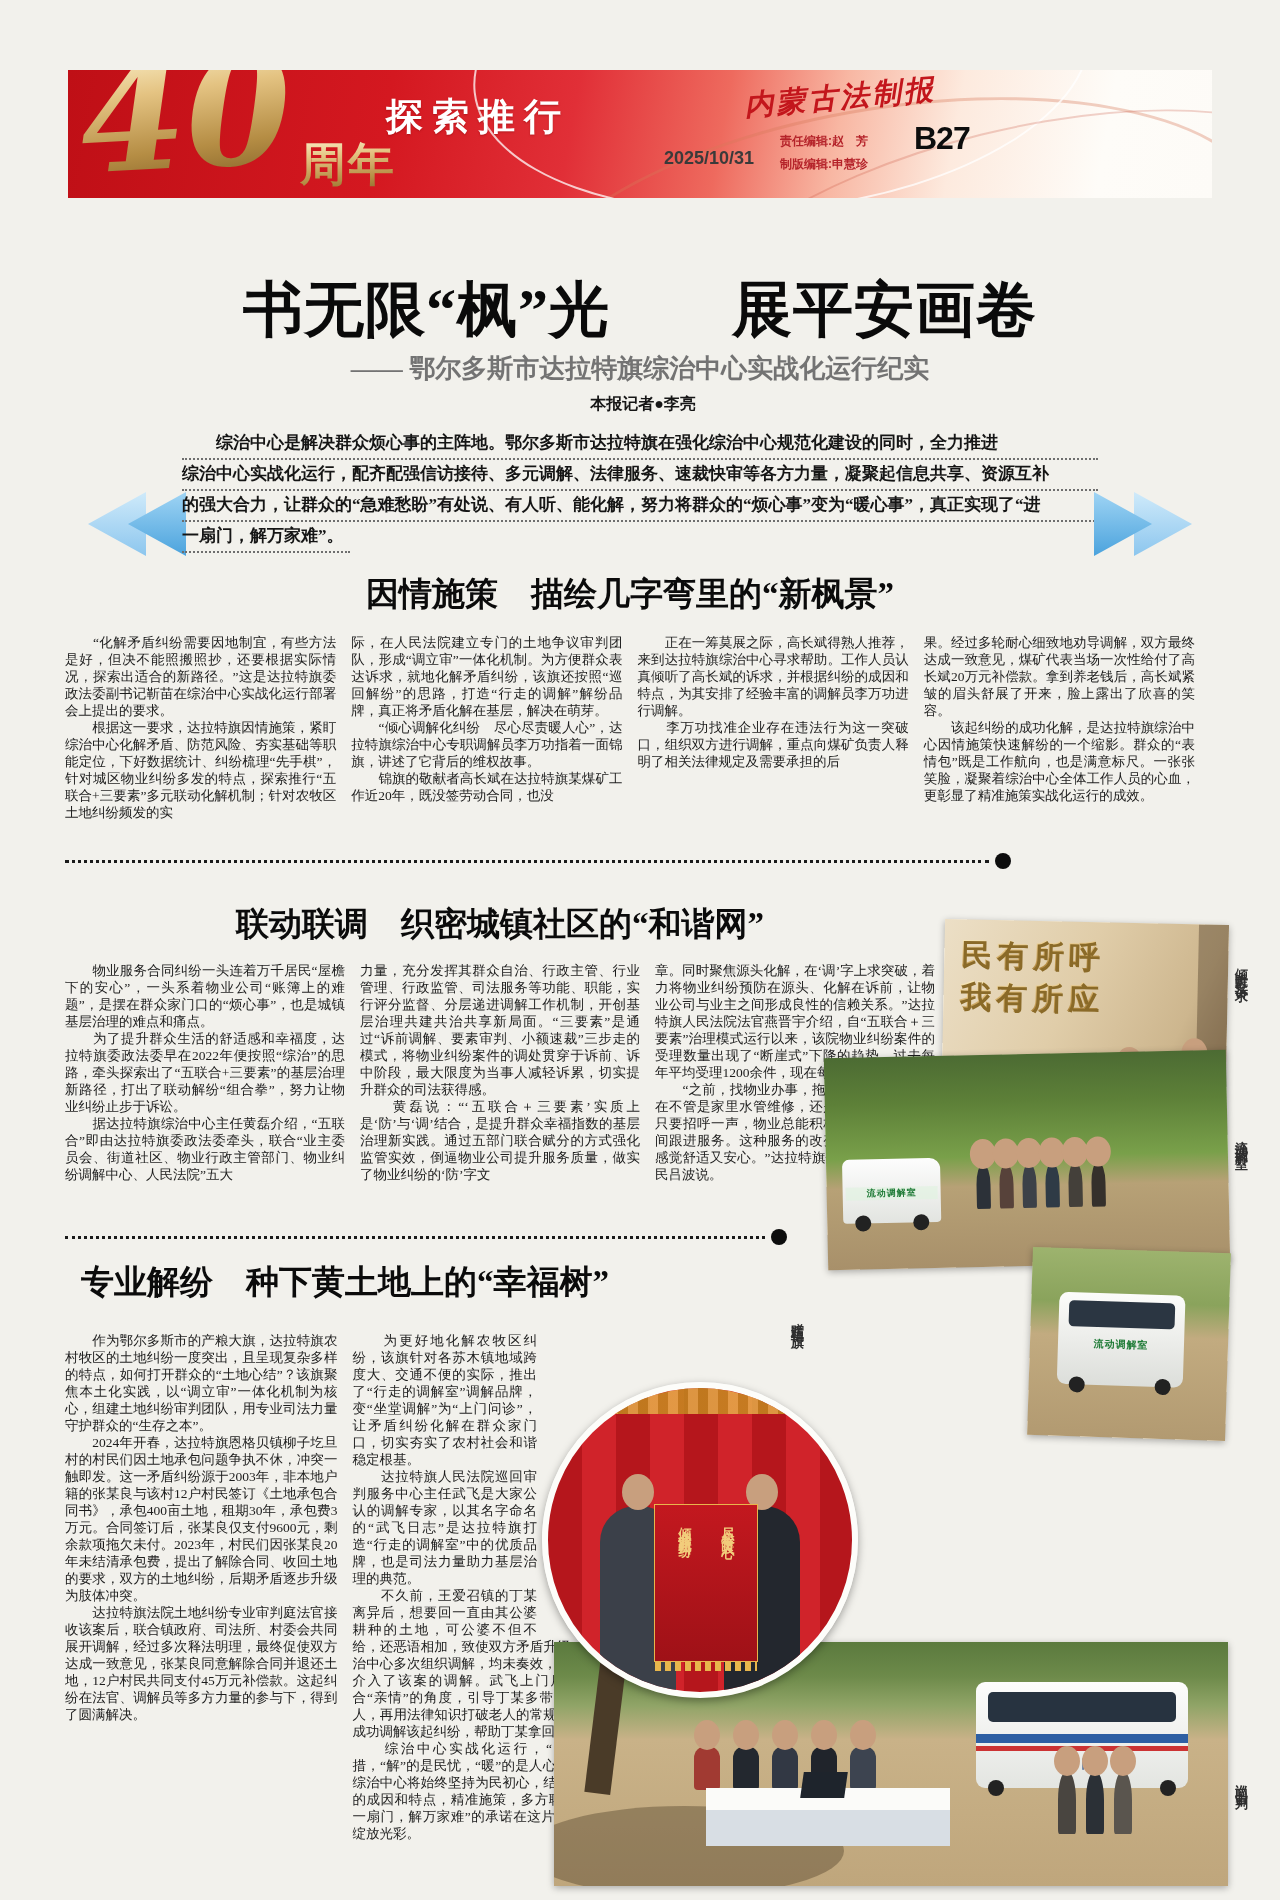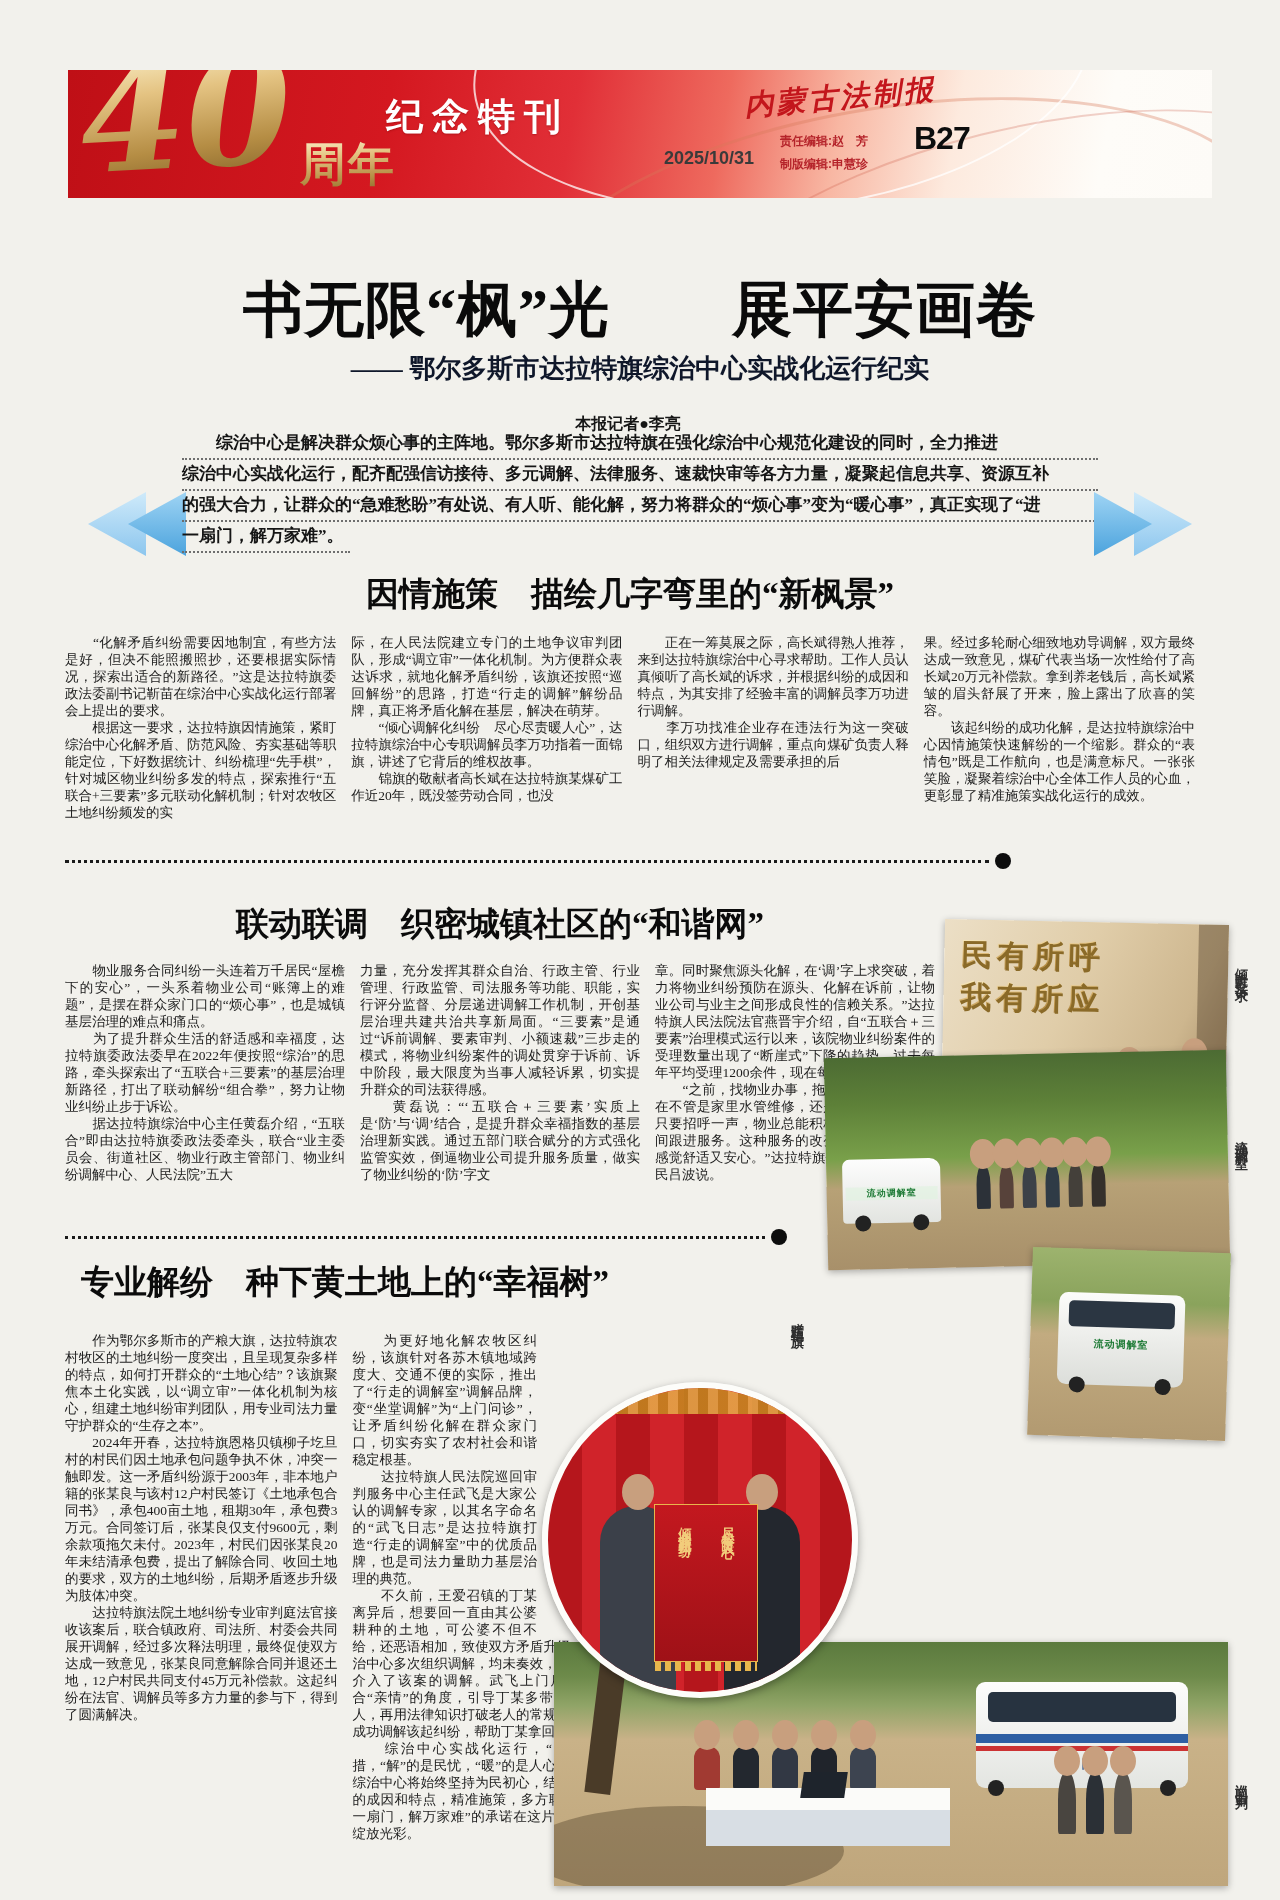--- a/index.html
+++ b/index.html
@@ -29,22 +29,22 @@
   .bdate { position:absolute; left:596px; top:78px; font-size:18px; font-weight:700; color:#3a3a3a;
     font-family:"Liberation Sans",sans-serif; }
   .beditors { position:absolute; left:712px; top:60px; font-size:12px; font-weight:700; color:#b5232a;
     line-height:1.9; font-family:"Liberation Sans",sans-serif; }
   .bpage { position:absolute; left:846px; top:50px; font-size:32px; font-weight:900; color:#0d0d0d;
     font-family:"Liberation Sans",sans-serif; letter-spacing:-1px; }
 
   
   .headline { left:70px; top:270px; width:1140px; text-align:center; font-size:60px; font-weight:900;
     color:#0a0a0a; letter-spacing:1px; white-space:nowrap; }
-  .subtitle { left:70px; top:351px; width:1140px; text-align:center; font-size:26px; font-weight:900; color:#0f172a; }
-  .byline   { left:58px; top:394px; width:1140px; text-align:center; font-size:16px; font-weight:700; color:#161616;margin-top:20px; }
+  .subtitle { left:70px; top:351px; width:1140px; text-align:center; font-size:26px; font-weight:900; color:#737373; }
+  .byline   { left:73px; top:394px; width:1140px; text-align:center; font-size:16px; font-weight:700; color:#161616; }
 
   
   .intro { left:182px; top:432px; width:916px; font-size:17px; font-weight:700; color:#151515; }
   .intro-line { line-height:22px; padding-bottom:4px; border-bottom:2px dotted #6e6e6e; margin-bottom:3px; }
   .intro-line.short { width:fit-content; padding-right:6px; }
   .arrow-grp { width:96px; height:64px; }
   .arrow-grp .t { position:absolute; top:0; width:58px; height:64px; }
   .agl { left:88px; top:492px; }  .agr { left:1096px; top:492px; }
   .agl .t { clip-path:polygon(100% 0,0 50%,100% 100%); }
   .agr .t { clip-path:polygon(0 0,100% 50%,0 100%); }
@@ -150,21 +150,21 @@
 </style>
 </head>
 <body>
 
 <div class="abs banner">
   <div class="swirl1"></div>
   <div class="swirl2"></div>
   <div class="swirl3"></div>
   <div class="b40 gold-txt">40</div>
   <div class="bzhou gold-txt">周年</div>
-  <div class="bjinian">纪念特刊</div>
+  <div class="bjinian">探索推行</div>
   <div class="bpaper">内蒙古法制报</div>
   <div class="bdate">2025/10/31</div>
   <div class="beditors">
     <div>责任编辑:赵　芳</div>
     <div>制版编辑:申慧珍</div>
   </div>
   <div class="bpage">B27</div>
 </div>
 
 <h1 class="abs headline">书无限“枫”光　　展平安画卷</h1>

